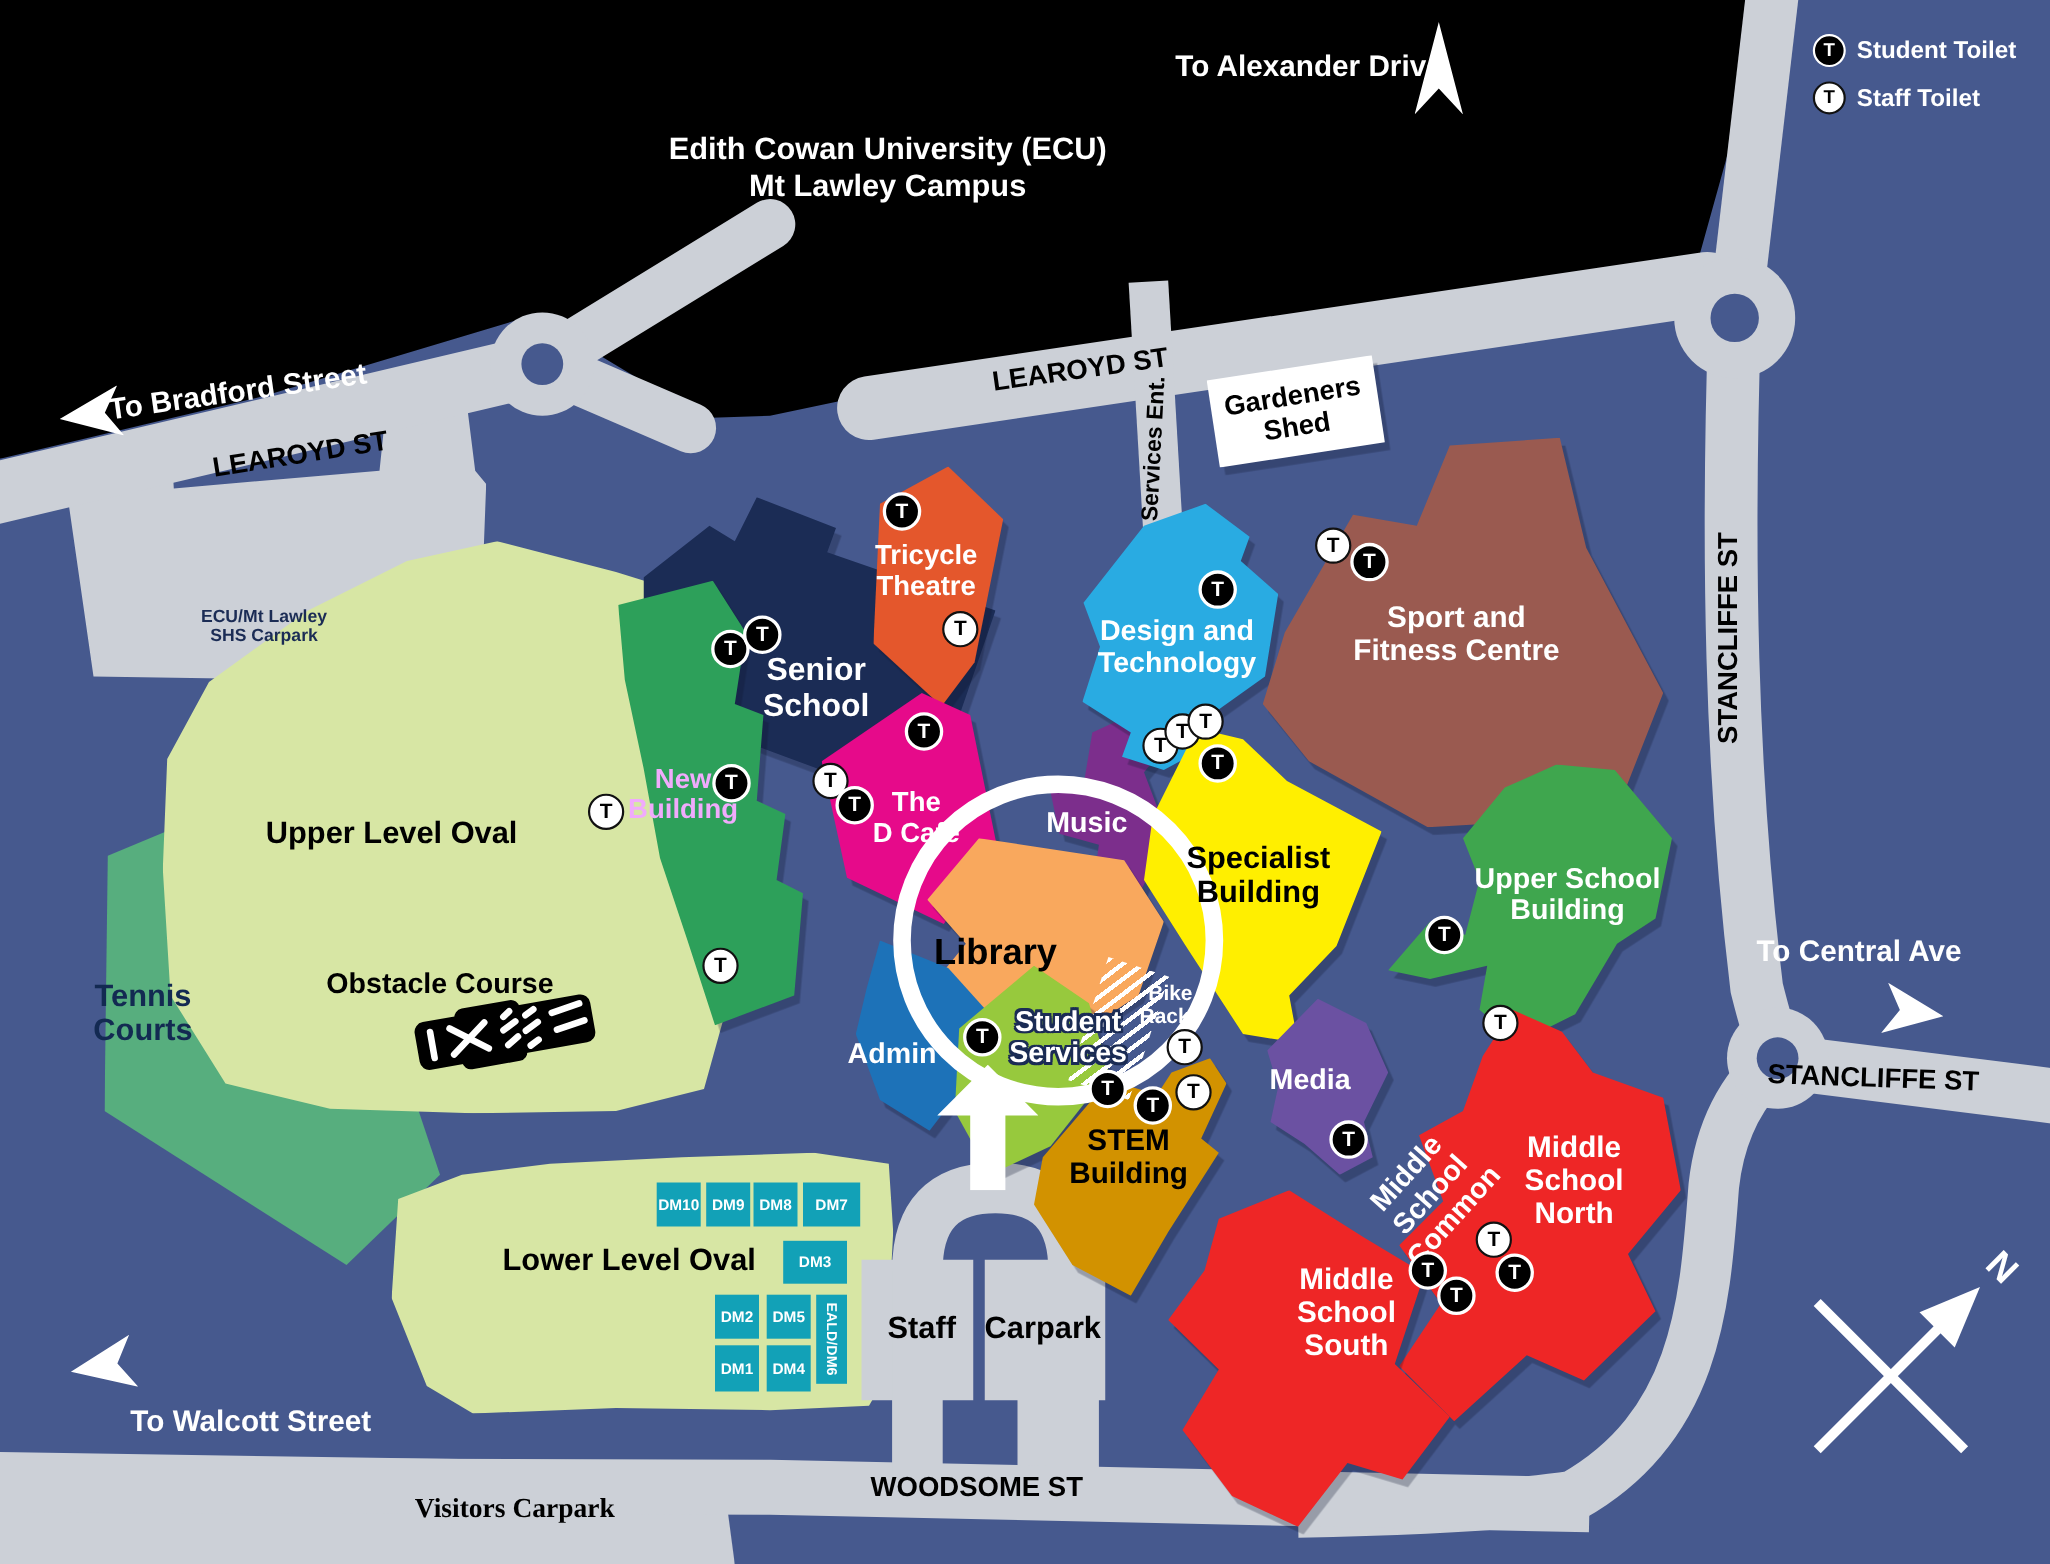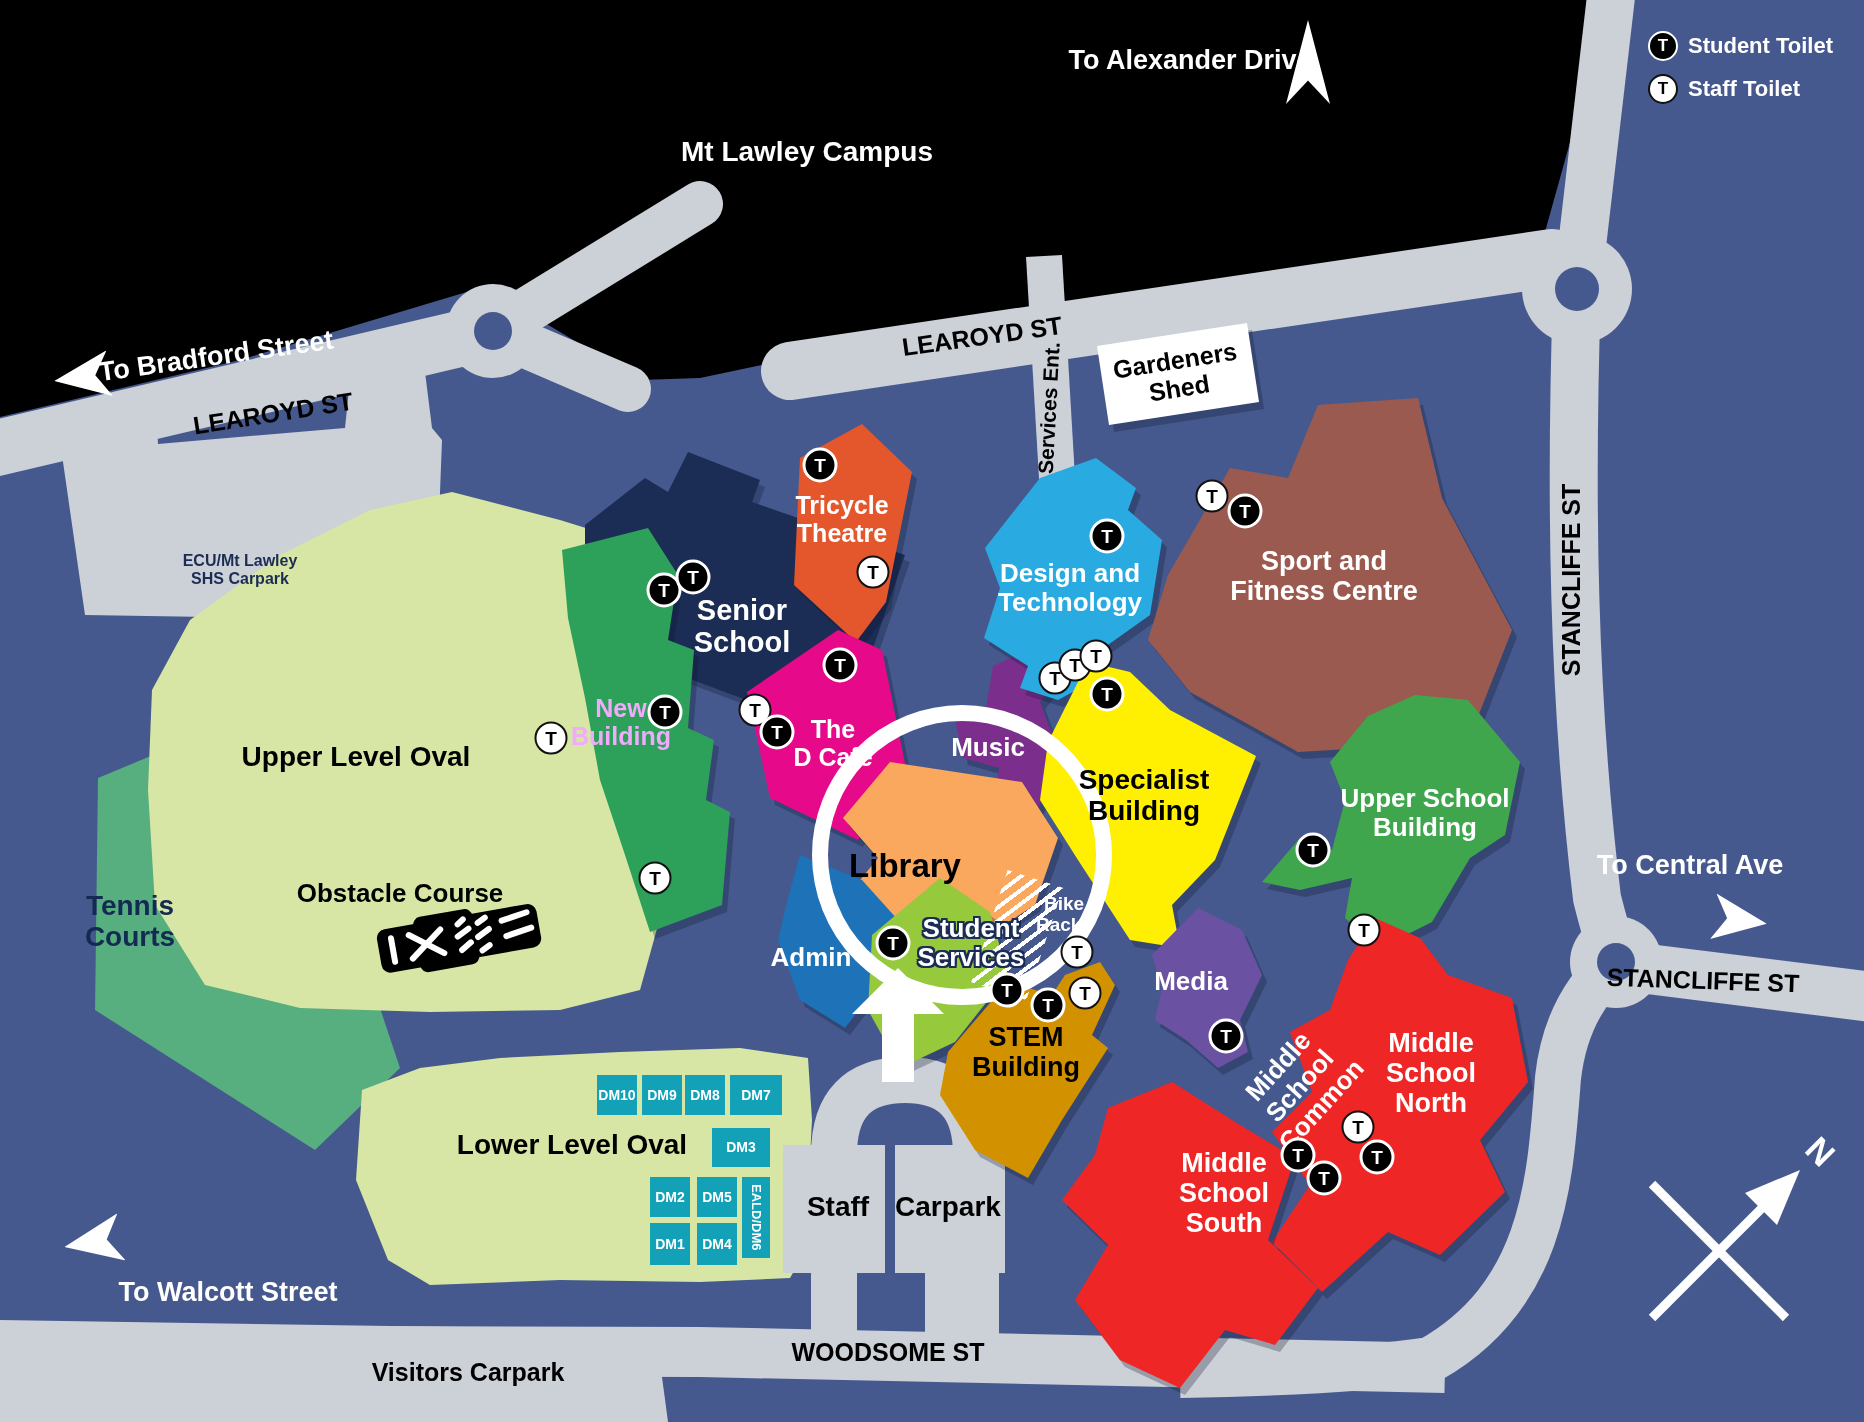--- a/index.html
+++ b/index.html
@@ -266,21 +266,21 @@
       </div>
       <div class="map-label" style="left: 1571px; top: 580px; font-size: 25px; color: rgb(0, 0, 0); transform: translate(-50%, -50%) rotate(-90deg);">
         <div>STANCLIFFE ST</div>
       </div>
       <div class="map-label" style="left: 1703px; top: 980px; font-size: 25px; color: rgb(0, 0, 0); transform: translate(-50%, -50%) rotate(2deg);">
         <div>STANCLIFFE ST</div>
       </div>
       <div class="map-label" style="left: 888px; top: 1352px; font-size: 25px; color: rgb(0, 0, 0); transform: translate(-50%, -50%);">
         <div>WOODSOME ST</div>
       </div>
-      <div class="map-label" style="left: 468px; top: 1372px; font-size: 25px; color: rgb(0, 0, 0); transform: translate(-50%, -50%);">
+      <div class="map-label" style="left: 468px; top: 1372px; font-size: 25px; color: rgb(0, 0, 0); transform: translate(-50%, -50%); font-family: Liberation Serif, serif;">
         <div>Visitors Carpark</div>
       </div>
       <div class="map-label" style="left: 838px; top: 1207px; font-size: 28px; color: rgb(0, 0, 0); transform: translate(-50%, -50%);">
         <div>Staff</div>
       </div>
       <div class="map-label" style="left: 948px; top: 1207px; font-size: 28px; color: rgb(0, 0, 0); transform: translate(-50%, -50%);">
         <div>Carpark</div>
       </div>
       <div class="map-label" style="left: 240px; top: 570px; font-size: 16px; color: rgb(27, 44, 85); transform: translate(-50%, -50%);">
         <div>ECU/Mt Lawley</div>
@@ -359,20 +359,21 @@
       <div class="dm" style="left: 730px; top: 1075px; width: 52px; height: 40px;">DM7</div>
       <div class="dm" style="left: 712px; top: 1128px; width: 58px; height: 39px;">DM3</div>
       <div class="dm" style="left: 650px; top: 1177px; width: 40px; height: 40px;">DM2</div>
       <div class="dm" style="left: 697px; top: 1177px; width: 40px; height: 40px;">DM5</div>
       <div class="dm vert" style="left: 742px; top: 1177px; width: 28px; height: 81px; font-size: 13px;">EALD/DM6</div>
       <div class="dm" style="left: 650px; top: 1223px; width: 40px; height: 42px;">DM1</div>
       <div class="dm" style="left: 697px; top: 1223px; width: 40px; height: 42px;">DM4</div>
     </div>
 
   <div id="title">
+    <div>Edith Cowan University (ECU)</div>
     <div>Mt Lawley Campus</div>
   </div>
 
   <div id="legend">
     <div class="legend-row">
       <span class="legend-icon black">T</span>
       <span class="legend-label">Student Toilet</span>
     </div>
     <div class="legend-row">
       <span class="legend-icon white">T</span>

